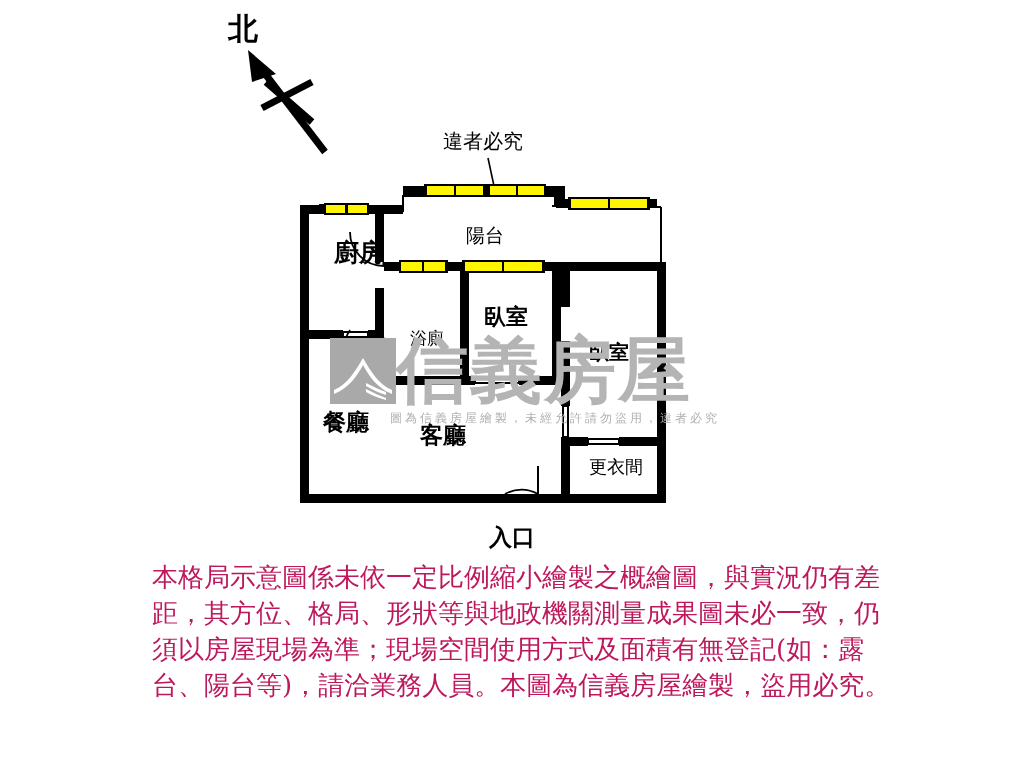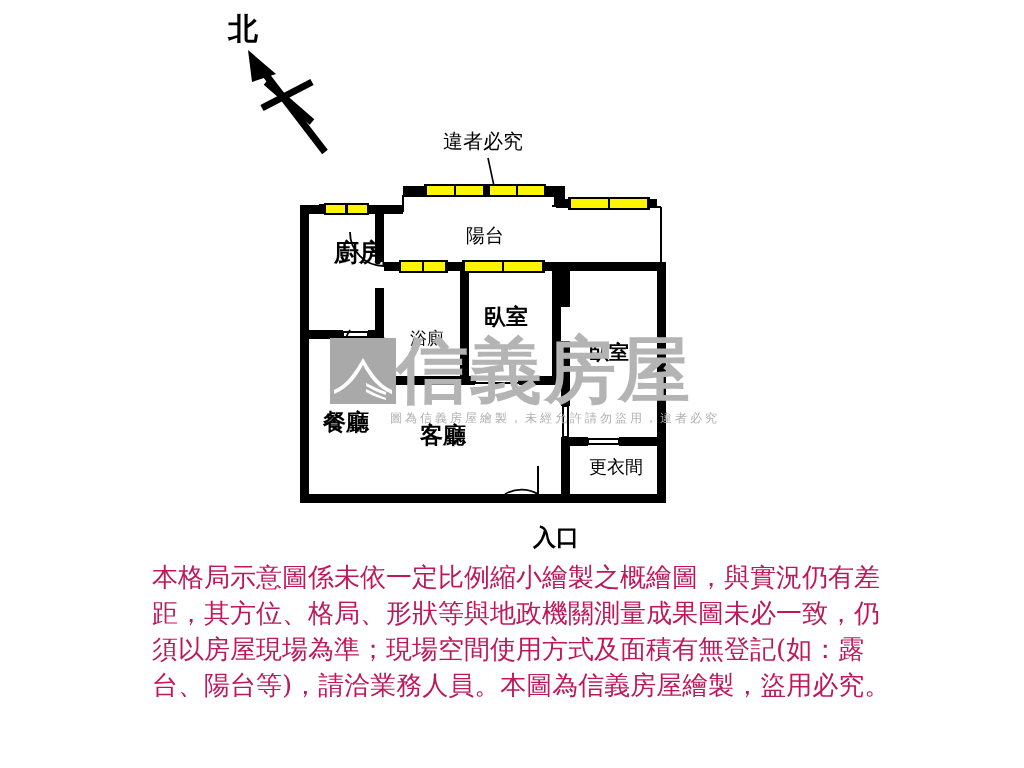--- a/index.html
+++ b/index.html
@@ -93,21 +93,20 @@
   .label-closet {
     font-size: 18px;
     left: 589px;
     top: 458px;
     font-weight: normal;
   }
   .label-entrance {
     font-size: 23px;
     left: 489px;
     top: 525px;
-    margin-left: 44px;
   }
 
   
   #watermark {
     position: absolute;
     left: 330px;
     top: 338px;
     width: 370px;
     height: 100px;
     pointer-events: none;

